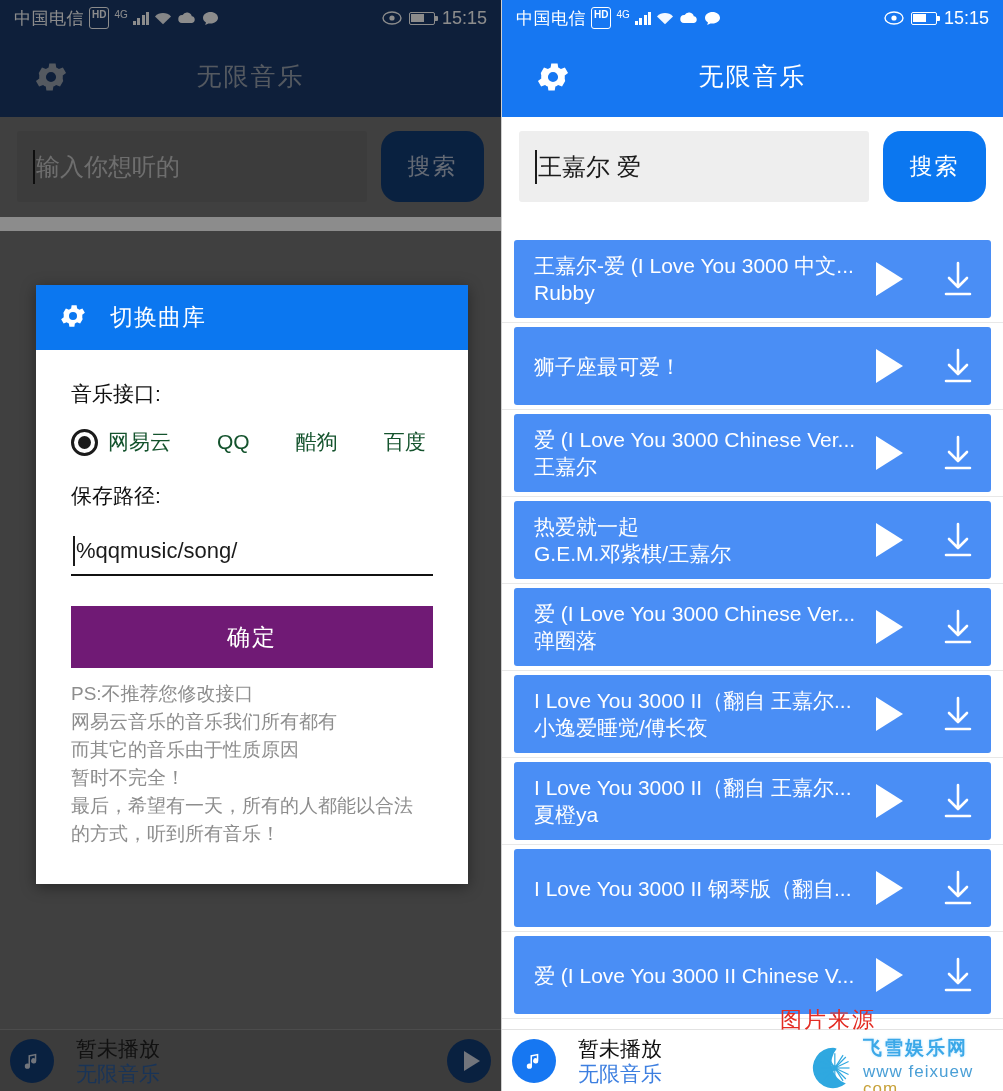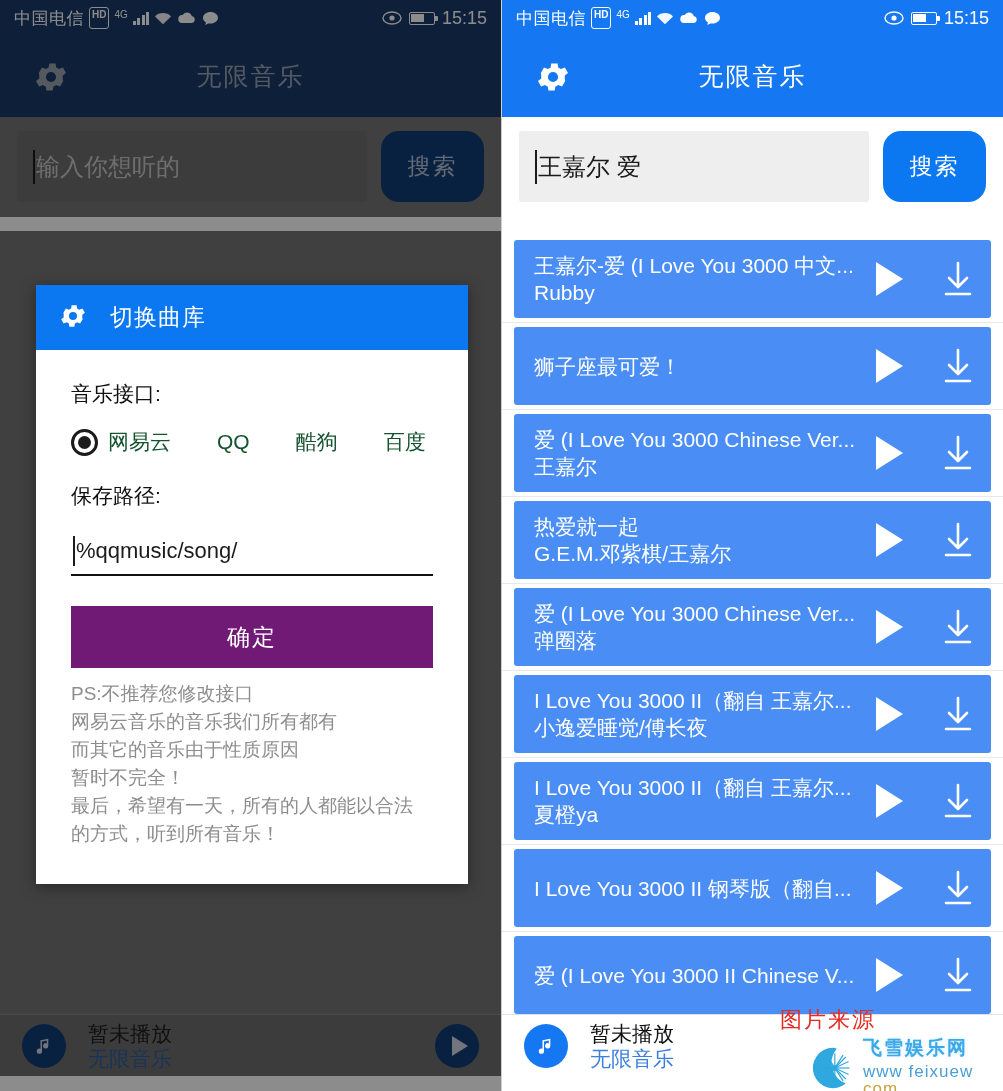--- a/index.html
+++ b/index.html
@@ -59,22 +59,22 @@
   .song-meta { flex:1; min-width:0; color:#fff; }
   .song-title { font-size:21px; line-height:27px; white-space:nowrap;
     overflow:hidden; }
   .song-artist { font-size:21px; line-height:27px; white-space:nowrap;
     overflow:hidden; }
   .song-actions { display:flex; align-items:center; gap:38px; margin-left:18px; }
   .play-tri { width:0; height:0; border-left:27px solid #fff;
     border-top:17px solid transparent; border-bottom:17px solid transparent; }
 
   
-  .player { position:absolute; left:0; right:0; bottom:15px; height:62px;
-    background:#fff; display:flex; align-items:center; padding:0 22px;
+  .player { position:absolute; left:0; right:0; bottom:0; height:62px;
+    background:#fff; display:flex; align-items:center; padding:0 10px;
     border-top:1px solid #e2e2e2; }
   .disc { width:44px; height:44px; border-radius:50%; background:#1677f2;
     display:flex; align-items:center; justify-content:center; flex:0 0 auto; }
   .ptext { margin-left:22px; }
   .pt1 { font-size:21px; color:#111; line-height:25px; }
   .pt2 { font-size:21px; color:#3d7fe0; line-height:25px; }
   .pplay { margin-left:auto; width:44px; height:44px; border-radius:50%;
     background:#1677f2; display:flex; align-items:center; justify-content:center; }
   .pplay .tri { width:0;height:0;border-left:16px solid #fff;
     border-top:10px solid transparent;border-bottom:10px solid transparent;

